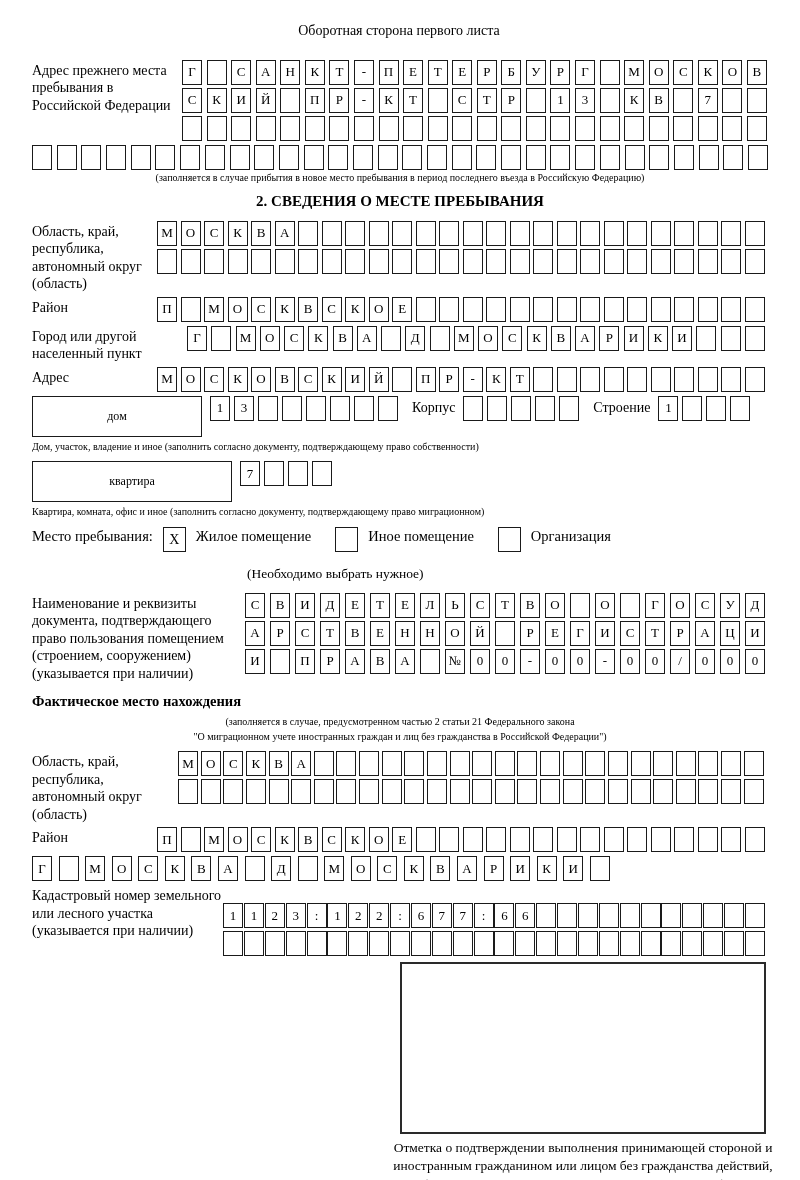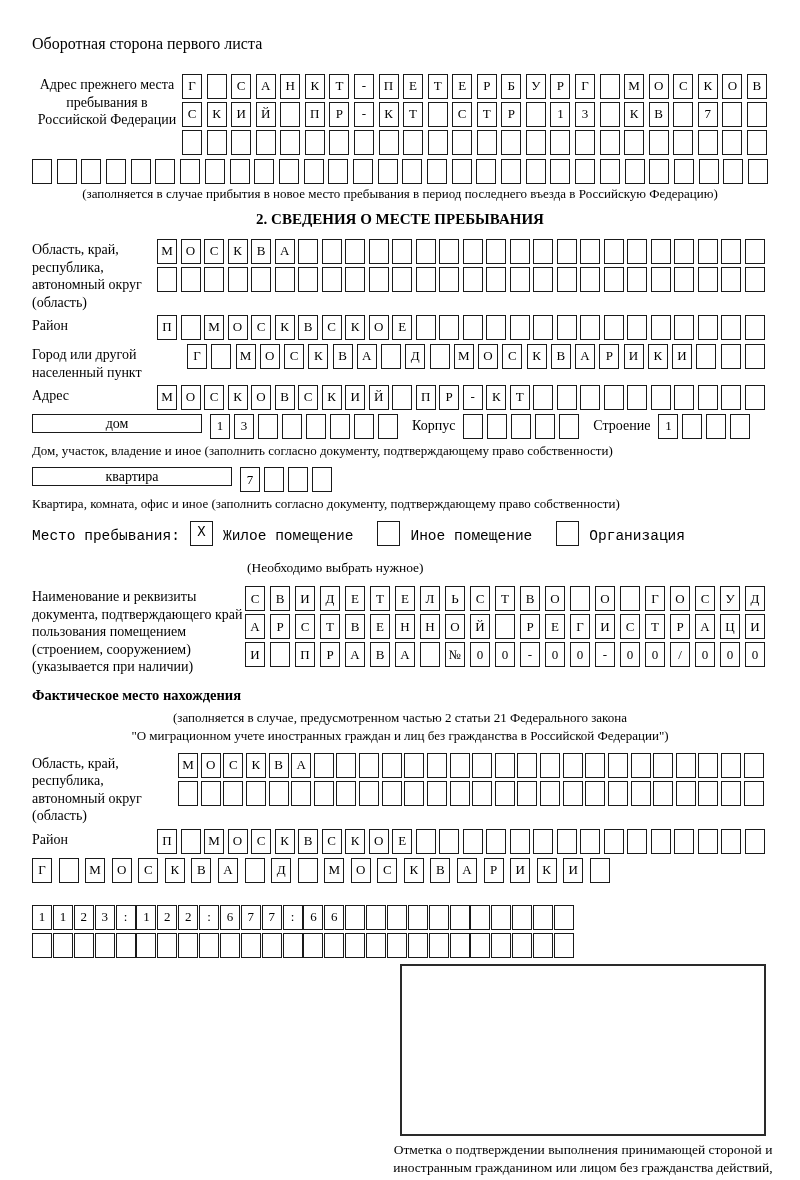--- a/index.html
+++ b/index.html
@@ -3,24 +3,24 @@
 <meta charset="utf-8">
 <style>
   html,body{margin:0;padding:0;background:#fff;}
   .page{
     width:800px;min-height:1180px;box-sizing:border-box;
     padding:18px 32px 10px 32px;
     background:#fff;color:#000;
     font-family:"Liberation Serif","DejaVu Serif",serif;
     font-size:14px;line-height:1.25;
   }
-  .note{text-align:left;font-size:16px;margin:16px 2px 20px 0;}
+  .note{text-align:center;font-size:14px;margin:4px 2px 20px 0;}
   .fr{display:flex;align-items:flex-start;margin-bottom:4px;}
   .lbl{font-size:14px;padding-top:2px;}
-  .w150{width:150px;flex:0 0 150px;text-align:center;}
+  .w150{width:150px;flex:0 0 150px;}
   .w125{width:125px;flex:0 0 125px;}
   .w155{width:155px;flex:0 0 155px;}
   .w146{width:146px;flex:0 0 146px;}
   .w153{width:158px;flex:0 0 158px;}
   .w191{width:191px;flex:0 0 191px;}
   .w213{width:213px;flex:0 0 213px;}
   .rows{display:flex;flex-direction:column;gap:3px;}
   .cells{display:flex;justify-content:space-between;}
   .cw585{width:585px;}
   .cw735{width:736px;}
@@ -29,36 +29,36 @@
   .cw587{width:586px;}
   .cw580{width:578px;}
   .cw542{width:542px;}
   .cw520{width:520px;}
   .cell{
     box-sizing:border-box;flex:0 0 20px;width:20px;height:25px;
     border:1.6px solid #1a1a1a;display:flex;align-items:center;justify-content:center;
     font-size:13px;background:#fff;
   }
   .cells.fixed{justify-content:flex-start;gap:4px;}
-  .caption{font-size:13px;margin:2px 0 8px 0;}
+  .caption{font-size:10px;margin:2px 0 8px 0;}
   .caption.center{text-align:center;}
   .h-main{font-weight:bold;font-size:15px;text-align:center;margin:6px 0 10px 0;}
   .h-sub{font-weight:bold;font-size:14.5px;text-align:left;margin:10px 0 6px 0;}
   .namedbox{
-    box-sizing:border-box;height:19px;border:1.8px solid #1a1a1a;
-    display:flex;align-items:center;justify-content:center;font-size:14px;background:#fff;
+    box-sizing:border-box;height:41px;border:1.8px solid #1a1a1a;
+    display:flex;align-items:center;justify-content:center;font-size:12px;background:#fff;
   }
   .dom-box{width:170px;flex:0 0 170px;}
   .kv-box{width:200px;flex:0 0 200px;font-family:Liberation Serif, serif;}
   .inline-lbl{font-size:14px;margin:3px 8px 0 14px;white-space:nowrap;}
   .chk{
     box-sizing:border-box;width:23px;height:25px;border:1.6px solid #1a1a1a;
     display:flex;align-items:center;justify-content:center;font-size:14px;margin:0 10px;
   }
-  .mesto-row{display:flex;align-items:flex-end;margin:6px 0 2px 0;font-family:Liberation Mono, monospace;}
+  .mesto-row{display:flex;align-items:flex-start;margin:6px 0 2px 0;}
   .mesto-lbl{font-size:14.5px;}
   .opt-lbl{font-size:14.5px;margin-right:14px;}
   .hint{font-size:13.5px;margin:14px 0 10px 215px;}
   .stamp-wrap{margin-left:368px;margin-top:6px;}
   .stamp-box{width:366px;height:172px;border:2px solid #2a2a2a;box-sizing:border-box;background:#fff;}
   .stamp-caption{width:380px;margin-left:-7px;text-align:center;font-size:13.5px;line-height:1.35;margin-top:5px;}
 </style>
 </head>
 <body>
 
@@ -376,35 +376,35 @@
 
     <div class="fr">
       <div class="namedbox kv-box">квартира</div>
       <div class="cells fixed" style="margin-left:8px;">
           <span class="cell">7</span>
           <span class="cell"></span>
           <span class="cell"></span>
           <span class="cell"></span>
         </div>
     </div>
-    <div class="caption">Квартира, комната, офис и иное (заполнить согласно документу, подтверждающему право собственности)</div>
+    <div class="caption">Квартира, комната, офис и иное (заполнить согласно документу, подтверждающему право миграционном)</div>
 
     <div class="mesto-row">
       <span class="mesto-lbl">Место пребывания:</span>
       <span class="chk">X</span>
       <span class="opt-lbl">Жилое помещение</span>
       <span class="chk"></span>
       <span class="opt-lbl">Иное помещение</span>
       <span class="chk"></span>
       <span class="opt-lbl">Организация</span>
     </div>
     <div class="hint">(Необходимо выбрать нужное)</div>
 
     <div class="fr">
-      <div class="lbl w213">Наименование и реквизиты документа, подтверждающего край пользования помещением (строением, сооружением) (указывается при наличии)</div>
+      <div class="lbl w213">Наименование и реквизиты документа, подтверждающего право пользования помещением (строением, сооружением) (указывается при наличии)</div>
       <div class="rows">
         <div class="cells cw520">
             <span class="cell">С</span>
             <span class="cell">В</span>
             <span class="cell">И</span>
             <span class="cell">Д</span>
             <span class="cell">Е</span>
             <span class="cell">Т</span>
             <span class="cell">Е</span>
             <span class="cell">Л</span>
@@ -592,20 +592,21 @@
           <span class="cell">А</span>
           <span class="cell">Р</span>
           <span class="cell">И</span>
           <span class="cell">К</span>
           <span class="cell">И</span>
           <span class="cell"></span>
         </div>
     </div>
 
     <div class="fr">
+      <div class="lbl w191">Кадастровый номер земельного или лесного участка (указывается при наличии)</div>
       <div class="rows" style="padding-top:18px;">
         <div class="cells cw542">
             <span class="cell">1</span>
             <span class="cell">1</span>
             <span class="cell">2</span>
             <span class="cell">3</span>
             <span class="cell">:</span>
             <span class="cell">1</span>
             <span class="cell">2</span>
             <span class="cell">2</span>

